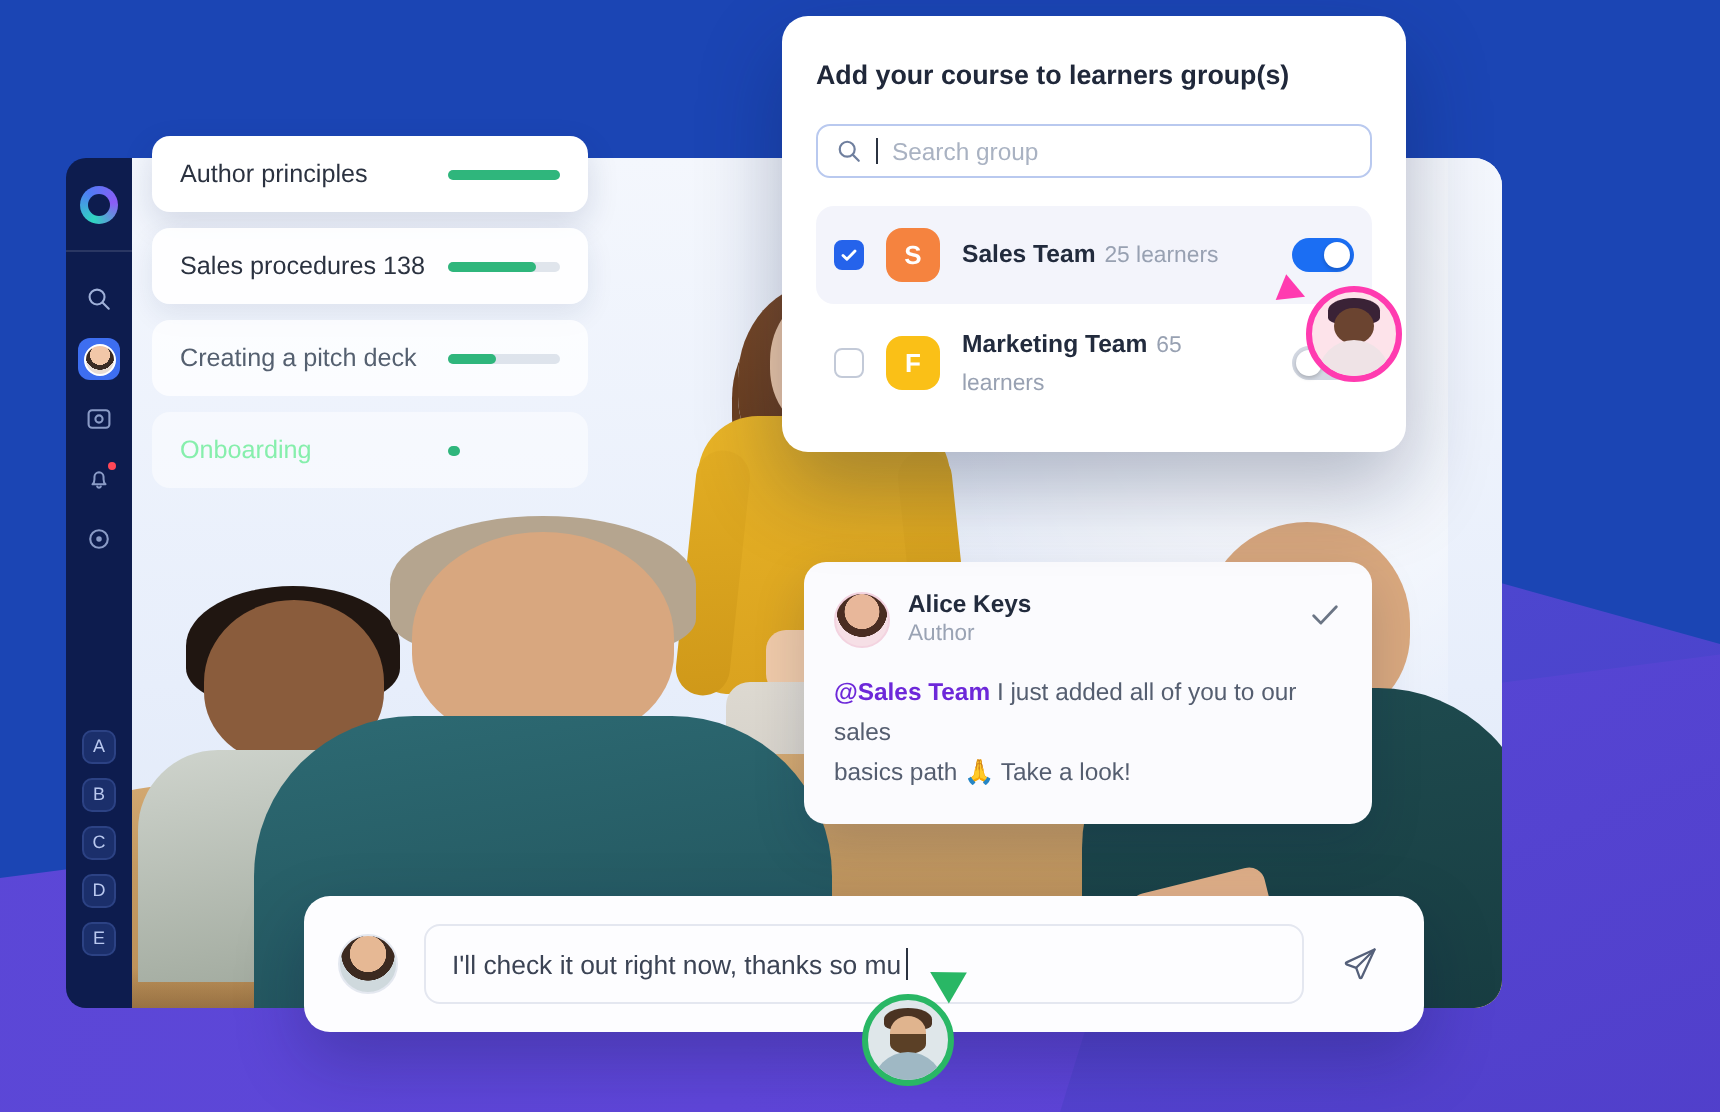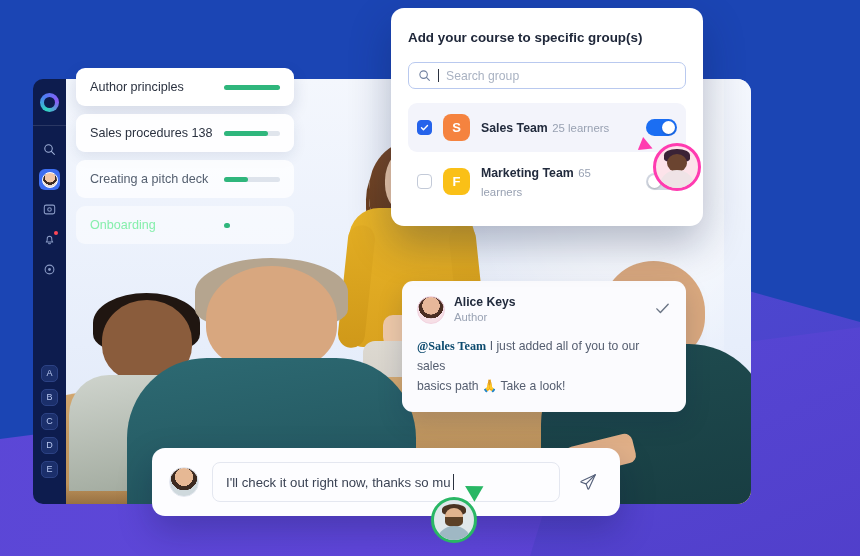--- a/index.html
+++ b/index.html
@@ -270,25 +270,25 @@
   .cc-head { display: flex; align-items: center; gap: 9px; }
   .cc-avatar {
     width: 28px; height: 28px; border-radius: 50%; flex: none;
     background: radial-gradient(circle at 50% 34%, #e8b79a 0 40%, #4a2d22 41% 58%, #f6dfe6 59%);
     border: 1px solid #f3d3e0;
   }
   .cc-name { font-size: 12.2px; font-weight: bold; color: #222b3d; line-height: 1.35; }
   .cc-role { font-size: 11.3px; color: #9aa3b4; line-height: 1.4; }
   .cc-check { margin-left: auto; }
   .cc-body { margin-top: 11px; font-size: 12.2px; line-height: 1.62; color: #555e70; }
-  .mention { color: #0c4a6e; font-weight: bold; font-family: Liberation Serif, serif; }
+  .mention { color: #6d28d9; font-weight: bold; }
 
   
   #msg-bar {
-    position: absolute; left: 152px; top: 448px; width: 468px; height: 68px;
+    position: absolute; left: 152px; top: 448px; width: 560px; height: 68px;
     background: #fdfdff; border-radius: 13px;
     box-shadow: 0 14px 34px rgba(10,20,60,.26);
     z-index: 9;
     display: flex; align-items: center; gap: 13px; padding: 0 17px;
   }
   .msg-avatar {
     width: 30px; height: 30px; border-radius: 50%; flex: none;
     background: radial-gradient(circle at 50% 32%, #e6b894 0 38%, #3c2a20 39% 56%, #cfd9dd 57%);
     border: 1px solid #e4e8f0;
   }
@@ -451,21 +451,21 @@
     </div>
     <div class="course-card c3">
       <span>Onboarding</span>
       <span class="bar-track" style="width:56px;background:transparent">
         <span class="bar" style="width:6px"></span>
       </span>
     </div>
   </div>
 
   <div id="group-modal">
-    <div class="modal-title">Add your course to specific group(s)</div>
+    <div class="modal-title">Add your course to learners group(s)</div>
 
     <div class="search-box">
       <svg width="13" height="13" viewBox="0 0 16 16" fill="none">
         <circle cx="6.9" cy="6.9" r="4.6" stroke="#6f7f9e" stroke-width="1.35"></circle>
         <line x1="10.4" y1="10.4" x2="14" y2="14" stroke="#6f7f9e" stroke-width="1.35" stroke-linecap="round"></line>
       </svg>
       <span class="caret"></span>
       <span class="search-ph">Search group</span>
     </div>
 

